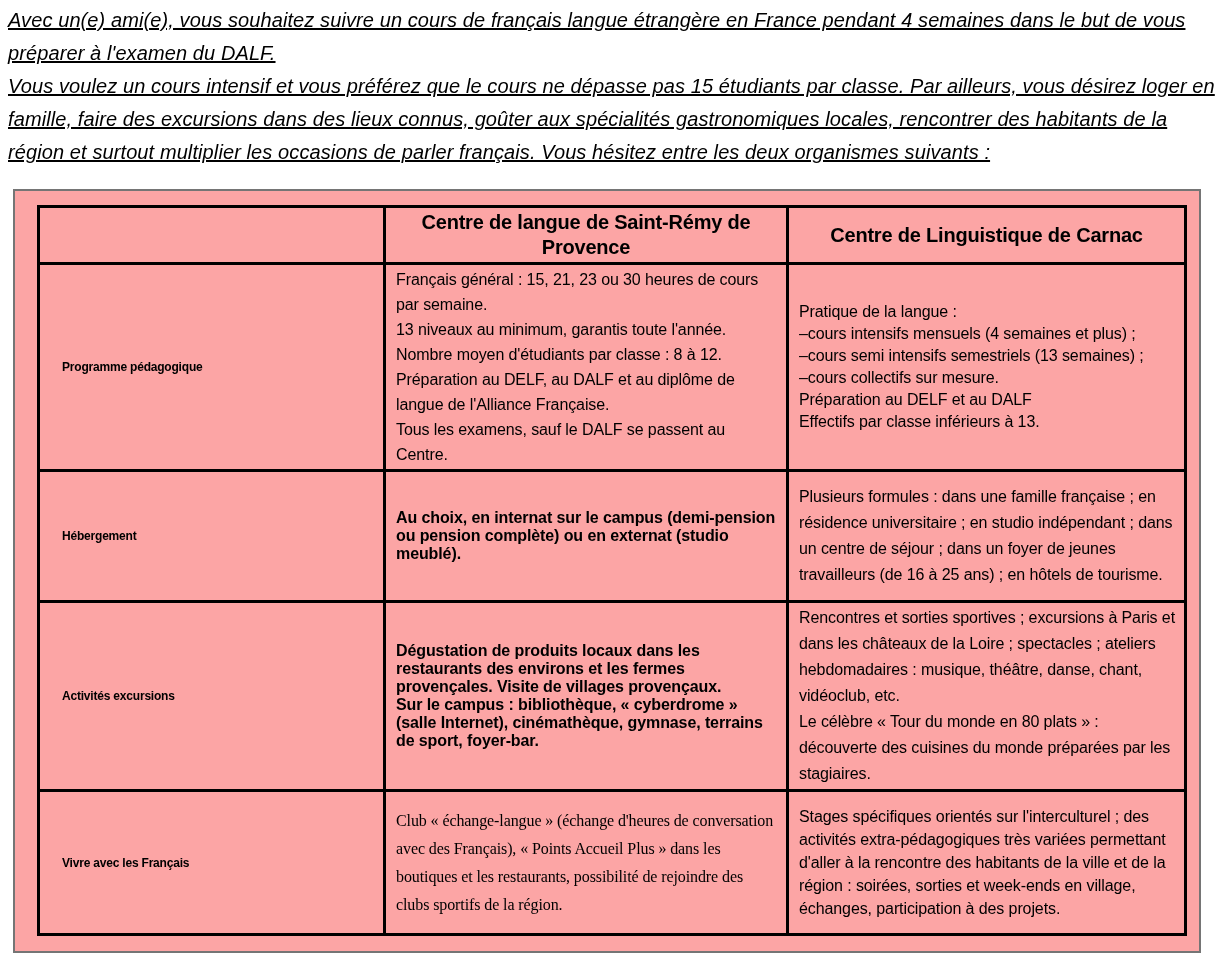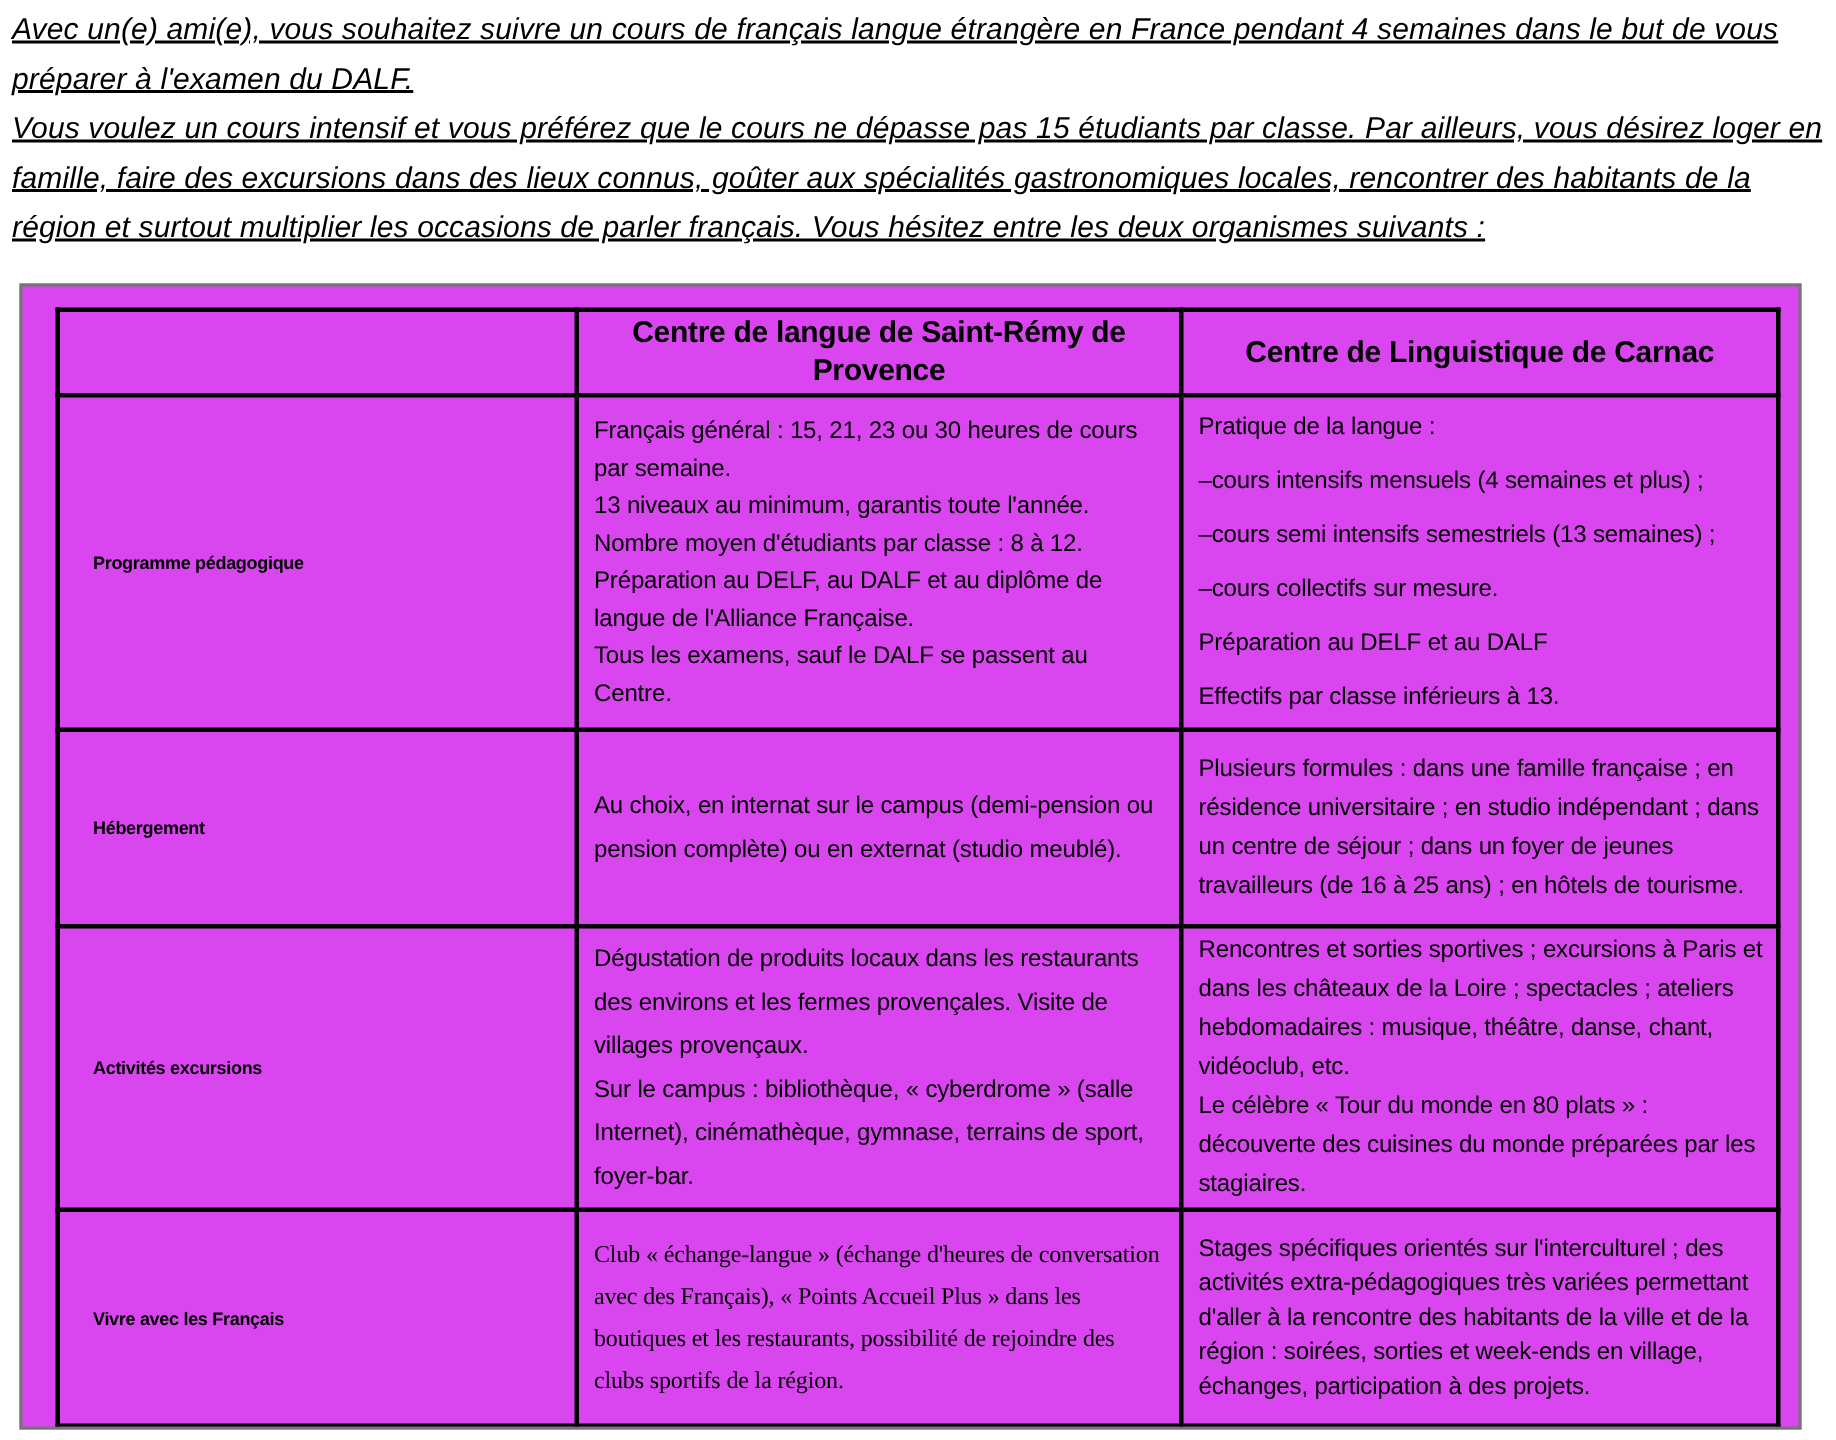--- a/index.html
+++ b/index.html
@@ -29,21 +29,21 @@
   .intro p { margin: 0; text-decoration: underline; }
 
   
   .frame {
     box-sizing: border-box;
     margin: 20px 0 0 13px;
     width: 1188px;
     height: 764px;
     border: 2px solid #757575;
     overflow: hidden;
-    background: #d946ef;
+    background: #fca5a5;
   }
 
   
   table.cmp {
     border-collapse: collapse;
     table-layout: fixed;
     margin: 14px 0 0 22px;
     width: 1147px;
     font-size: 16px;
     letter-spacing: -0.1px;
@@ -80,22 +80,22 @@
     white-space: pre-line;
     text-align: left;
   }
   tr.hrow  { height: 57px; }
   tr.row1  { height: 204px; }
   tr.row2  { height: 131px; }
   tr.row3  { height: 185px; }
   tr.row4  { height: 144px; }
 
   .lh25 { line-height: 25px; margin-top: 25px; }
-  .lh30 { line-height: 36px; }
-  .lh29 { line-height: 29px; }
+  .lh30 { line-height: 22px; }
+  .lh29 { line-height: 18px; font-weight: bold; }
   .lh28 { line-height: 28px; font-family: Liberation Serif, serif; }
   .lh26 { line-height: 26px; }
   .lh23 { line-height: 23px; }
 </style>
 </head>
 <body>
 
 <div class="page">
 
   <div class="intro">

